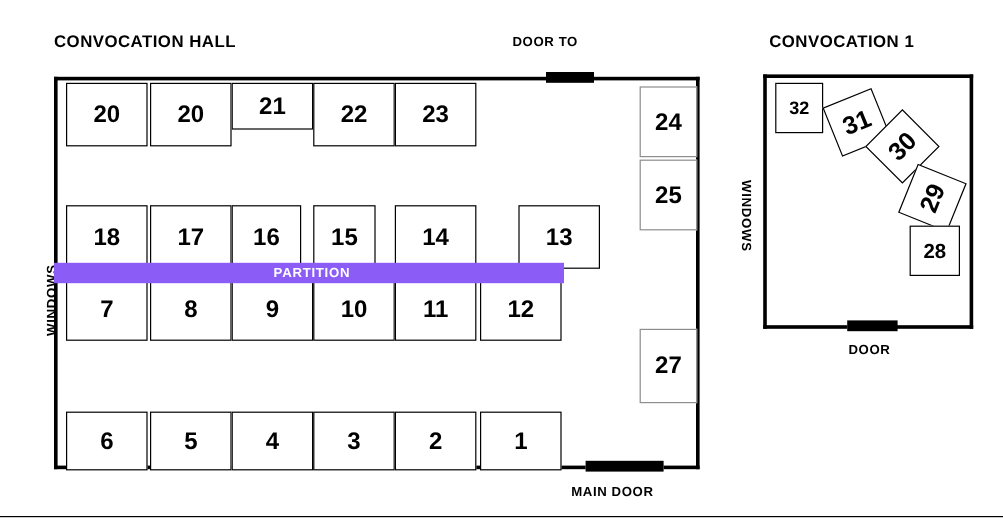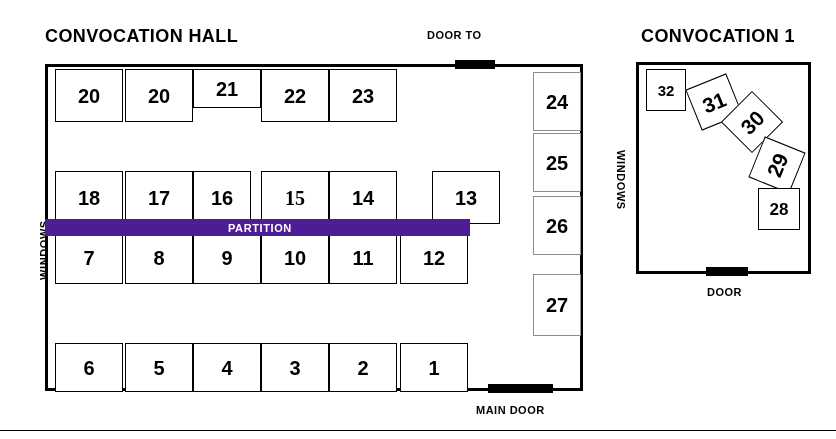--- a/index.html
+++ b/index.html
@@ -11,38 +11,38 @@
   #root{position:absolute;left:0;top:0;width:836px;height:439px;}
 
   .page-rule{
     position:absolute;left:0;width:836px;height:0;
     border-top:1.5px solid #000;
   }
 
   
   .title{
     position:absolute;font-weight:bold;color:#000;
-    font-size:18px;letter-spacing:.4px;white-space:nowrap;
+    font-size:14px;letter-spacing:.4px;white-space:nowrap;
   }
   .wall{position:absolute;background:#000;}
 
   
   .seat{
     position:absolute;box-sizing:border-box;
     background:#ffffff;border:1.4px solid #000;
     display:flex;align-items:center;justify-content:center;
     font-weight:bold;font-size:20px;color:#000;
     line-height:1;
   }
   .seat.gray{border:1.4px solid #8d8d8d;}
   .seat.angled{border:1.1px solid #000;}
 
   
   .partition{
-    position:absolute;background:#4c1d95;
+    position:absolute;background:#8b5cf6;
     display:flex;align-items:center;
     color:#ffffff;font-weight:bold;font-size:11px;letter-spacing:.6px;
   }
   .partition span{position:absolute;}
 
   
   .door-bar{position:absolute;background:#000;}
   .door-label{
     position:absolute;font-weight:bold;font-size:11px;color:#000;
     letter-spacing:.5px;white-space:nowrap;
@@ -80,21 +80,21 @@
 
   <div class="seat" style="left:55px;top:69px;width:68px;height:53px;">20</div>
   <div class="seat" style="left:125px;top:69px;width:68px;height:53px;text-align:center;">20</div>
   <div class="seat" style="left:193px;top:69px;width:68px;height:39px;">21</div>
   <div class="seat" style="left:261px;top:69px;width:68px;height:53px;">22</div>
   <div class="seat" style="left:329px;top:69px;width:68px;height:53px;">23</div>
 
   <div class="seat" style="left:55px;top:171px;width:68px;height:53px;">18</div>
   <div class="seat" style="left:125px;top:171px;width:68px;height:53px;">17</div>
   <div class="seat" style="left:193px;top:171px;width:58px;height:53px;text-align:right;">16</div>
-  <div class="seat" style="left:261px;top:171px;width:68px;height:53px;font-family:Liberation Serif, serif;">15</div>
+  <div class="seat" style="left:261px;top:171px;width:52px;height:53px;">15</div>
   <div class="seat" style="left:329px;top:171px;width:68px;height:53px;">14</div>
   <div class="seat" style="left:400px;top:171px;width:68px;height:53px;margin-left:32px;">13</div>
 
   <div class="seat" style="left:55px;top:231px;width:68px;height:53px;">7</div>
   <div class="seat" style="left:125px;top:231px;width:68px;height:53px;">8</div>
   <div class="seat" style="left:193px;top:231px;width:68px;height:53px;">9</div>
   <div class="seat" style="left:261px;top:231px;width:68px;height:53px;">10</div>
   <div class="seat" style="left:329px;top:231px;width:68px;height:53px;">11</div>
   <div class="seat" style="left:400px;top:231px;width:68px;height:53px;">12</div>
 
@@ -104,21 +104,20 @@
 
   <div class="seat" style="left:55px;top:343px;width:68px;height:49px;">6</div>
   <div class="seat" style="left:125px;top:343px;width:68px;height:49px;">5</div>
   <div class="seat" style="left:193px;top:343px;width:68px;height:49px;">4</div>
   <div class="seat" style="left:261px;top:343px;width:68px;height:49px;">3</div>
   <div class="seat" style="left:329px;top:343px;width:68px;height:49px;">2</div>
   <div class="seat" style="left:400px;top:343px;width:68px;height:49px;">1</div>
 
   <div class="seat gray" style="left:533px;top:72px;width:48px;height:59px;">24</div>
   <div class="seat gray" style="left:533px;top:133px;width:48px;height:59px;">25</div>
-  <div class="seat gray" style="left:533px;top:196px;width:48px;height:59px;">26</div>
   <div class="seat gray" style="left:533px;top:274px;width:48px;height:62px;">27</div>
 
   <div class="title" style="left:641px;top:26px;">CONVOCATION 1</div>
 
   <div class="wall" style="left:636px;top:62px;width:175px;height:3px;"></div>
   <div class="wall" style="left:636px;top:62px;width:3px;height:212px;"></div>
   <div class="wall" style="left:808px;top:62px;width:3px;height:212px;"></div>
   <div class="wall" style="left:636px;top:271px;width:70px;height:3px;"></div>
   <div class="wall" style="left:746px;top:271px;width:65px;height:3px;"></div>
 

